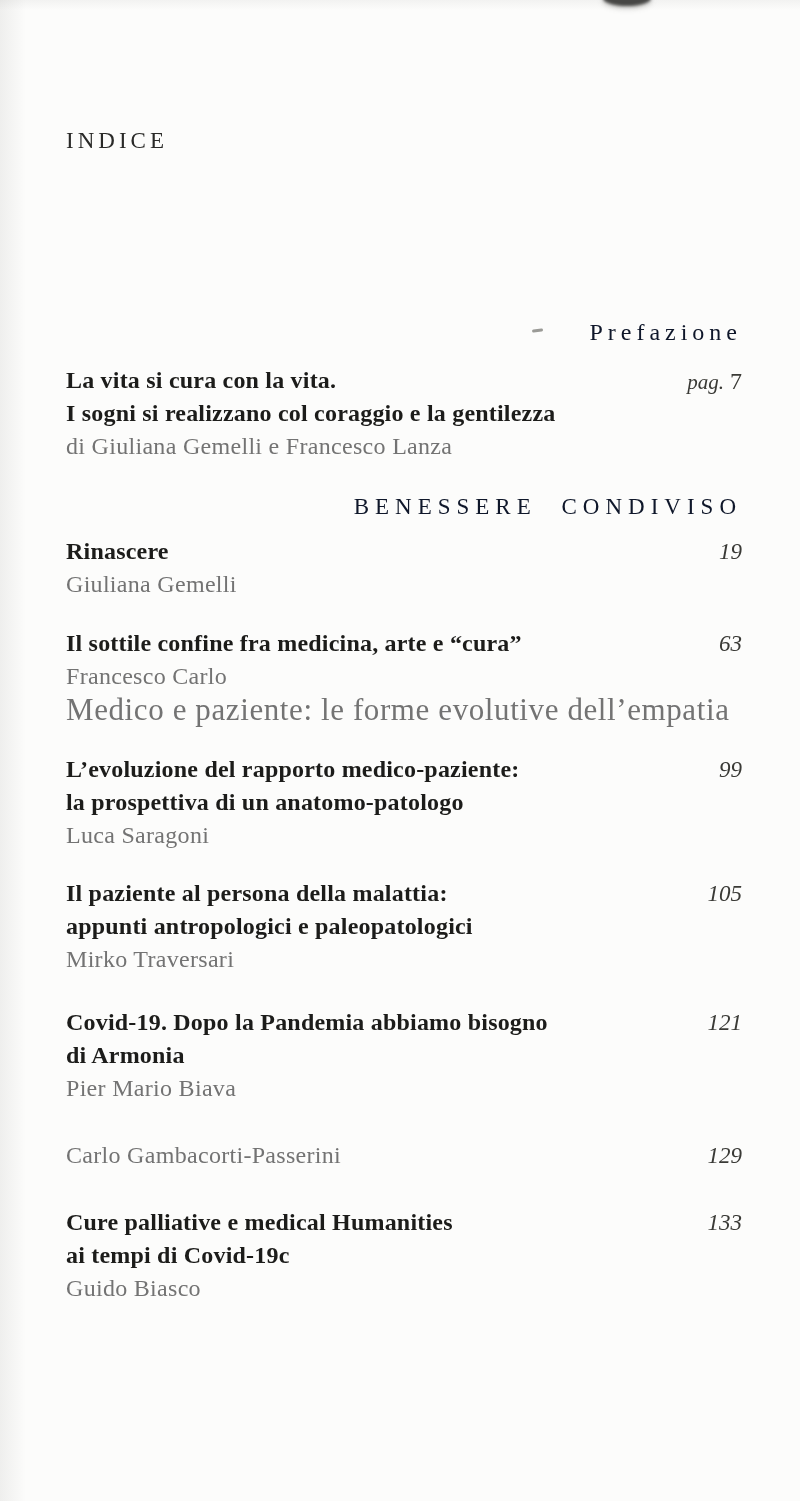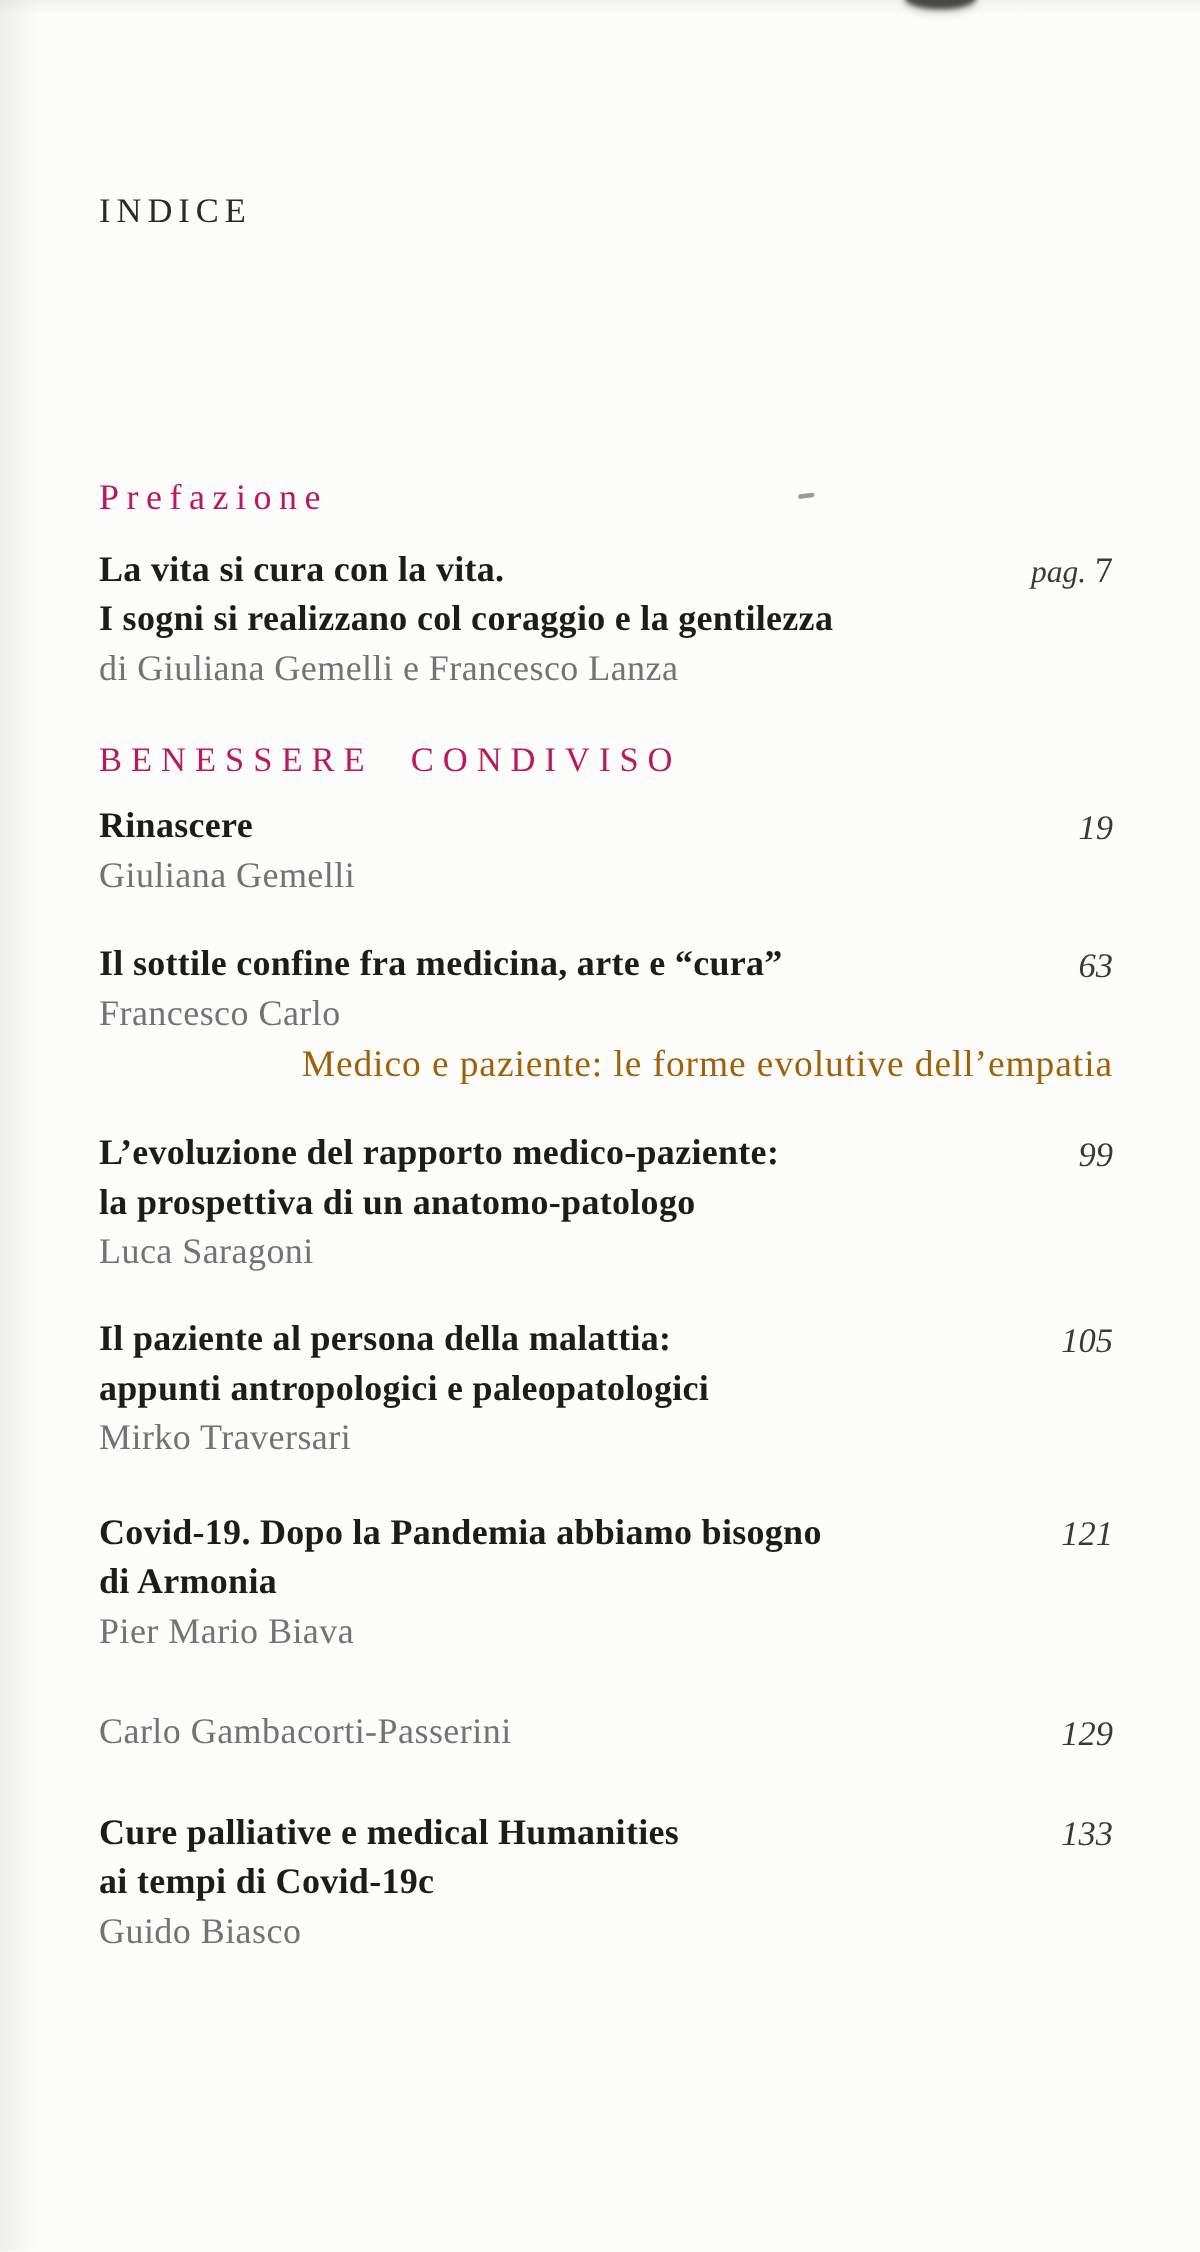--- a/index.html
+++ b/index.html
@@ -60,47 +60,47 @@
     top: 0;
   }
   .index-heading {
     margin-top: 126px;
     font-size: 23px;
     line-height: 30px;
     letter-spacing: 4px;
     color: #2a2a28;
   }
   .sec-heading {
-    text-align: left;
-    color: #be185d;
+    text-align: right;
+    color: #0f172a;
     line-height: 32px;
   }
   .h-pref {
     margin-top: 160px;
     font-size: 24px;
     letter-spacing: 5px;
   }
   .h-caps {
     margin-top: 28px;
     font-size: 23px;
     letter-spacing: 6px;
     word-spacing: 13px;
   }
   .h-ital {
     margin-top: 28px;
     font-style: italic;
     font-size: 24px;
     letter-spacing: 0.5px;
   }
   .sub-heading {
-    text-align: right;
-    font-size: 25px;
+    text-align: left;
+    font-size: 31px;
     line-height: 33px;
     letter-spacing: 0.6px;
-    color: #a16207;
+    color: #737373;
   }
   .entry {
     position: relative;
   }
   .m8  { margin-top: 16px;  }
   .m12 { margin-top: 12px; }
   .m25 { margin-top: 25px; }
   .m26 { margin-top: 26px; }
   .m27 { margin-top: 27px; }
   .m30 { margin-top: 30px; }

